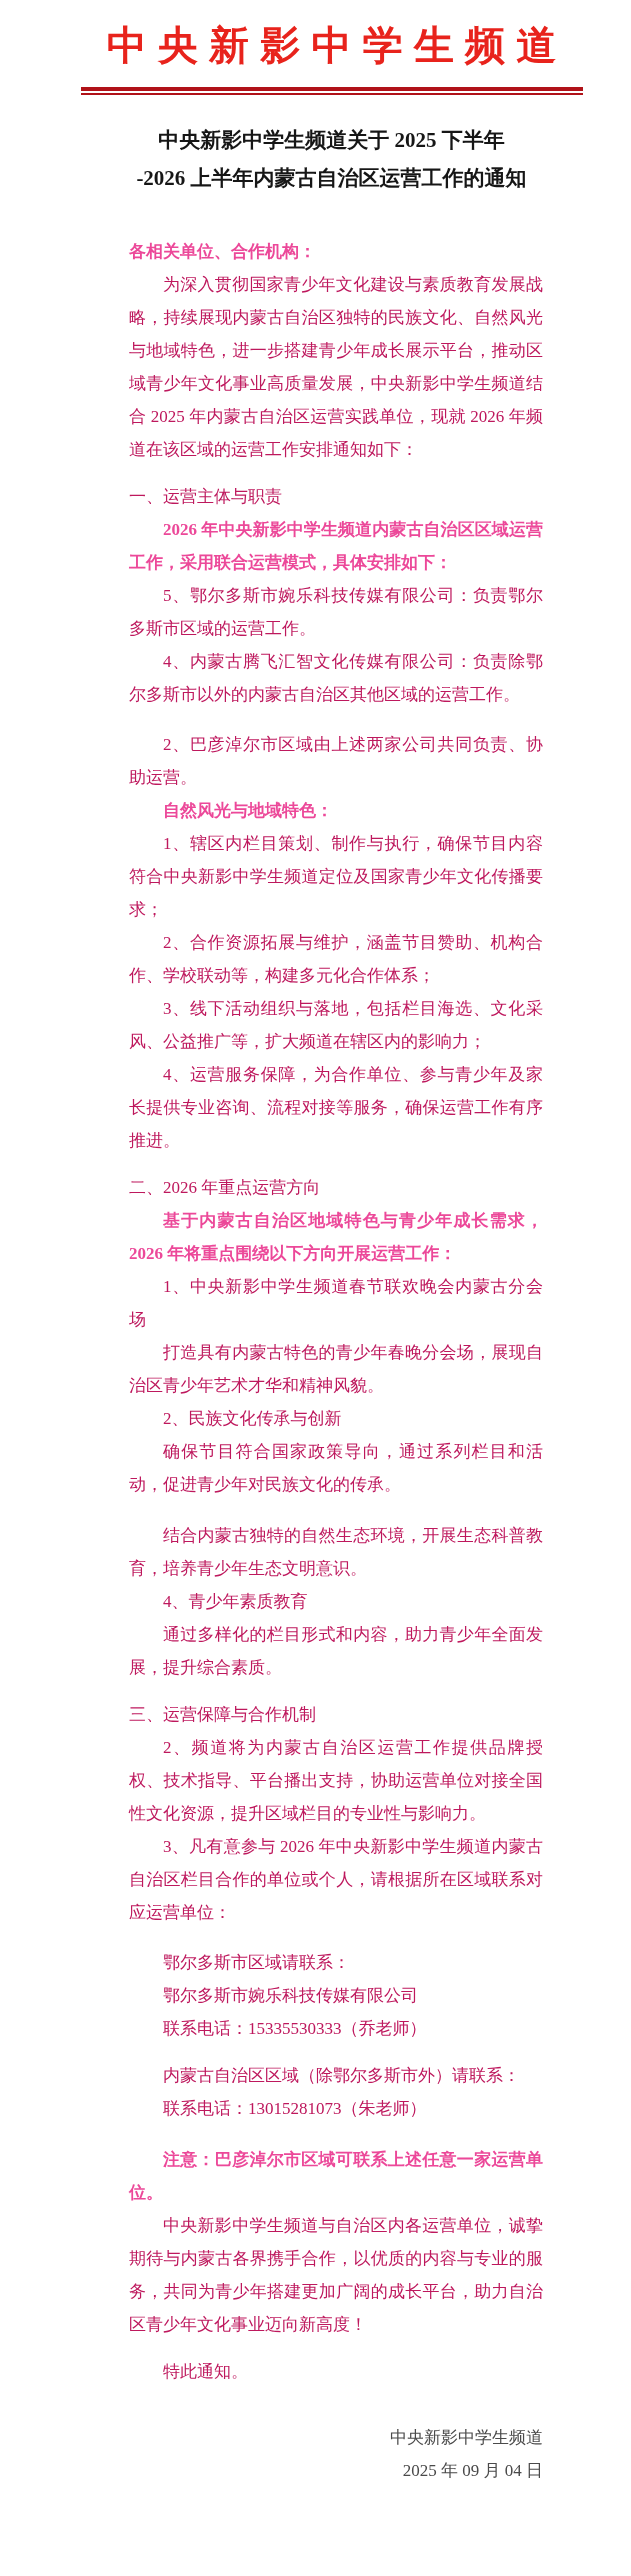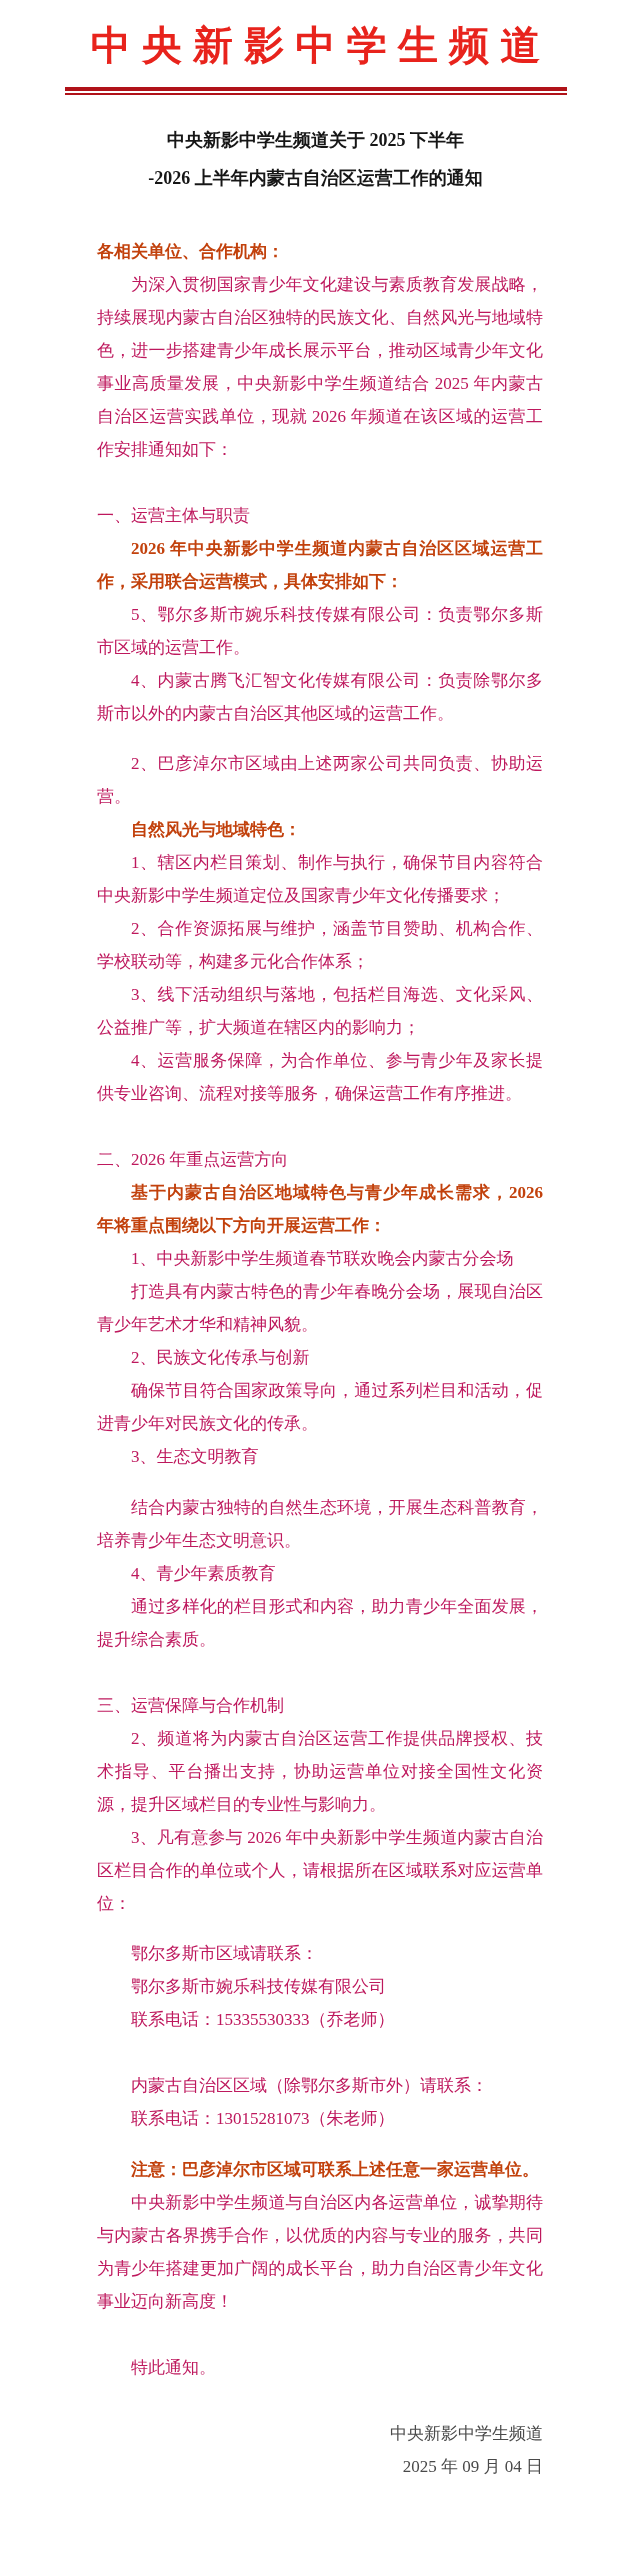--- a/index.html
+++ b/index.html
@@ -10,20 +10,21 @@
   .page {
     position: relative;
     width: 631px;
     height: 2576px;
     margin: 0 auto;
     background: #ffffff;
     overflow: hidden;
     font-family: "Liberation Serif", "DejaVu Serif", serif;
     color: #3f3f3f;
     box-sizing: border-box;
+    padding-left: 32px;
   }
   .letterhead {
     padding-top: 21px;
     text-align: center;
   }
   .brand {
     font-size: 40px;
     font-weight: 700;
     color: #e8231c;
     letter-spacing: 11.2px;
@@ -40,43 +41,43 @@
     background: #b01218;
   }
   .rule-thin {
     height: 1.6px;
     background: #b01218;
     margin-top: 2.4px;
   }
   .doc-title {
     margin-top: 25.6px;
     text-align: center;
-    font-size: 18px;
+    font-size: 21px;
     font-weight: 700;
     color: #161616;
     line-height: 38px;
   }
   .content {
     margin: 38px 88px 0 97px; 
     font-size: 17px;
     line-height: 33px;
     text-align: justify;
   }
   .para {
     margin: 0;
     color: #be185d;
   }
   .para.bold {
     font-weight: 700;
-    color: #c2410c;
+    color: #ec4899;
   }
   .para.indent {
     text-indent: 2em;
   }
-  .para.gap-line  { margin-top: 33px; }
+  .para.gap-line  { margin-top: 14px; }
   .para.gap-small { margin-top: 17.6px; }
   .signature {
     margin-top: 33px;
     text-align: right;
     color: #4a4a4a;
   }
   .signature .line {
     line-height: 33px;
   }
 </style>
@@ -111,21 +112,20 @@
         <div class="para indent">1、辖区内栏目策划、制作与执行，确保节目内容符合中央新影中学生频道定位及国家青少年文化传播要求；</div>
         <div class="para indent">2、合作资源拓展与维护，涵盖节目赞助、机构合作、学校联动等，构建多元化合作体系；</div>
         <div class="para indent">3、线下活动组织与落地，包括栏目海选、文化采风、公益推广等，扩大频道在辖区内的影响力；</div>
         <div class="para indent">4、运营服务保障，为合作单位、参与青少年及家长提供专业咨询、流程对接等服务，确保运营工作有序推进。</div>
         <div class="para gap-line">二、2026 年重点运营方向</div>
         <div class="para bold indent">基于内蒙古自治区地域特色与青少年成长需求，2026 年将重点围绕以下方向开展运营工作：</div>
         <div class="para indent">1、中央新影中学生频道春节联欢晚会内蒙古分会场</div>
         <div class="para indent">打造具有内蒙古特色的青少年春晚分会场，展现自治区青少年艺术才华和精神风貌。</div>
         <div class="para indent">2、民族文化传承与创新</div>
         <div class="para indent">确保节目符合国家政策导向，通过系列栏目和活动，促进青少年对民族文化的传承。</div>
-        <div class="para indent">3、生态文明教育</div>
         <div class="para indent gap-small">结合内蒙古独特的自然生态环境，开展生态科普教育，培养青少年生态文明意识。</div>
         <div class="para indent">4、青少年素质教育</div>
         <div class="para indent">通过多样化的栏目形式和内容，助力青少年全面发展，提升综合素质。</div>
         <div class="para gap-line">三、运营保障与合作机制</div>
         <div class="para indent">2、频道将为内蒙古自治区运营工作提供品牌授权、技术指导、平台播出支持，协助运营单位对接全国性文化资源，提升区域栏目的专业性与影响力。</div>
         <div class="para indent">3、凡有意参与 2026 年中央新影中学生频道内蒙古自治区栏目合作的单位或个人，请根据所在区域联系对应运营单位：</div>
         <div class="para indent gap-small">鄂尔多斯市区域请联系：</div>
         <div class="para indent">鄂尔多斯市婉乐科技传媒有限公司</div>
         <div class="para indent">联系电话：15335530333（乔老师）</div>
         <div class="para indent gap-line">内蒙古自治区区域（除鄂尔多斯市外）请联系：</div>

